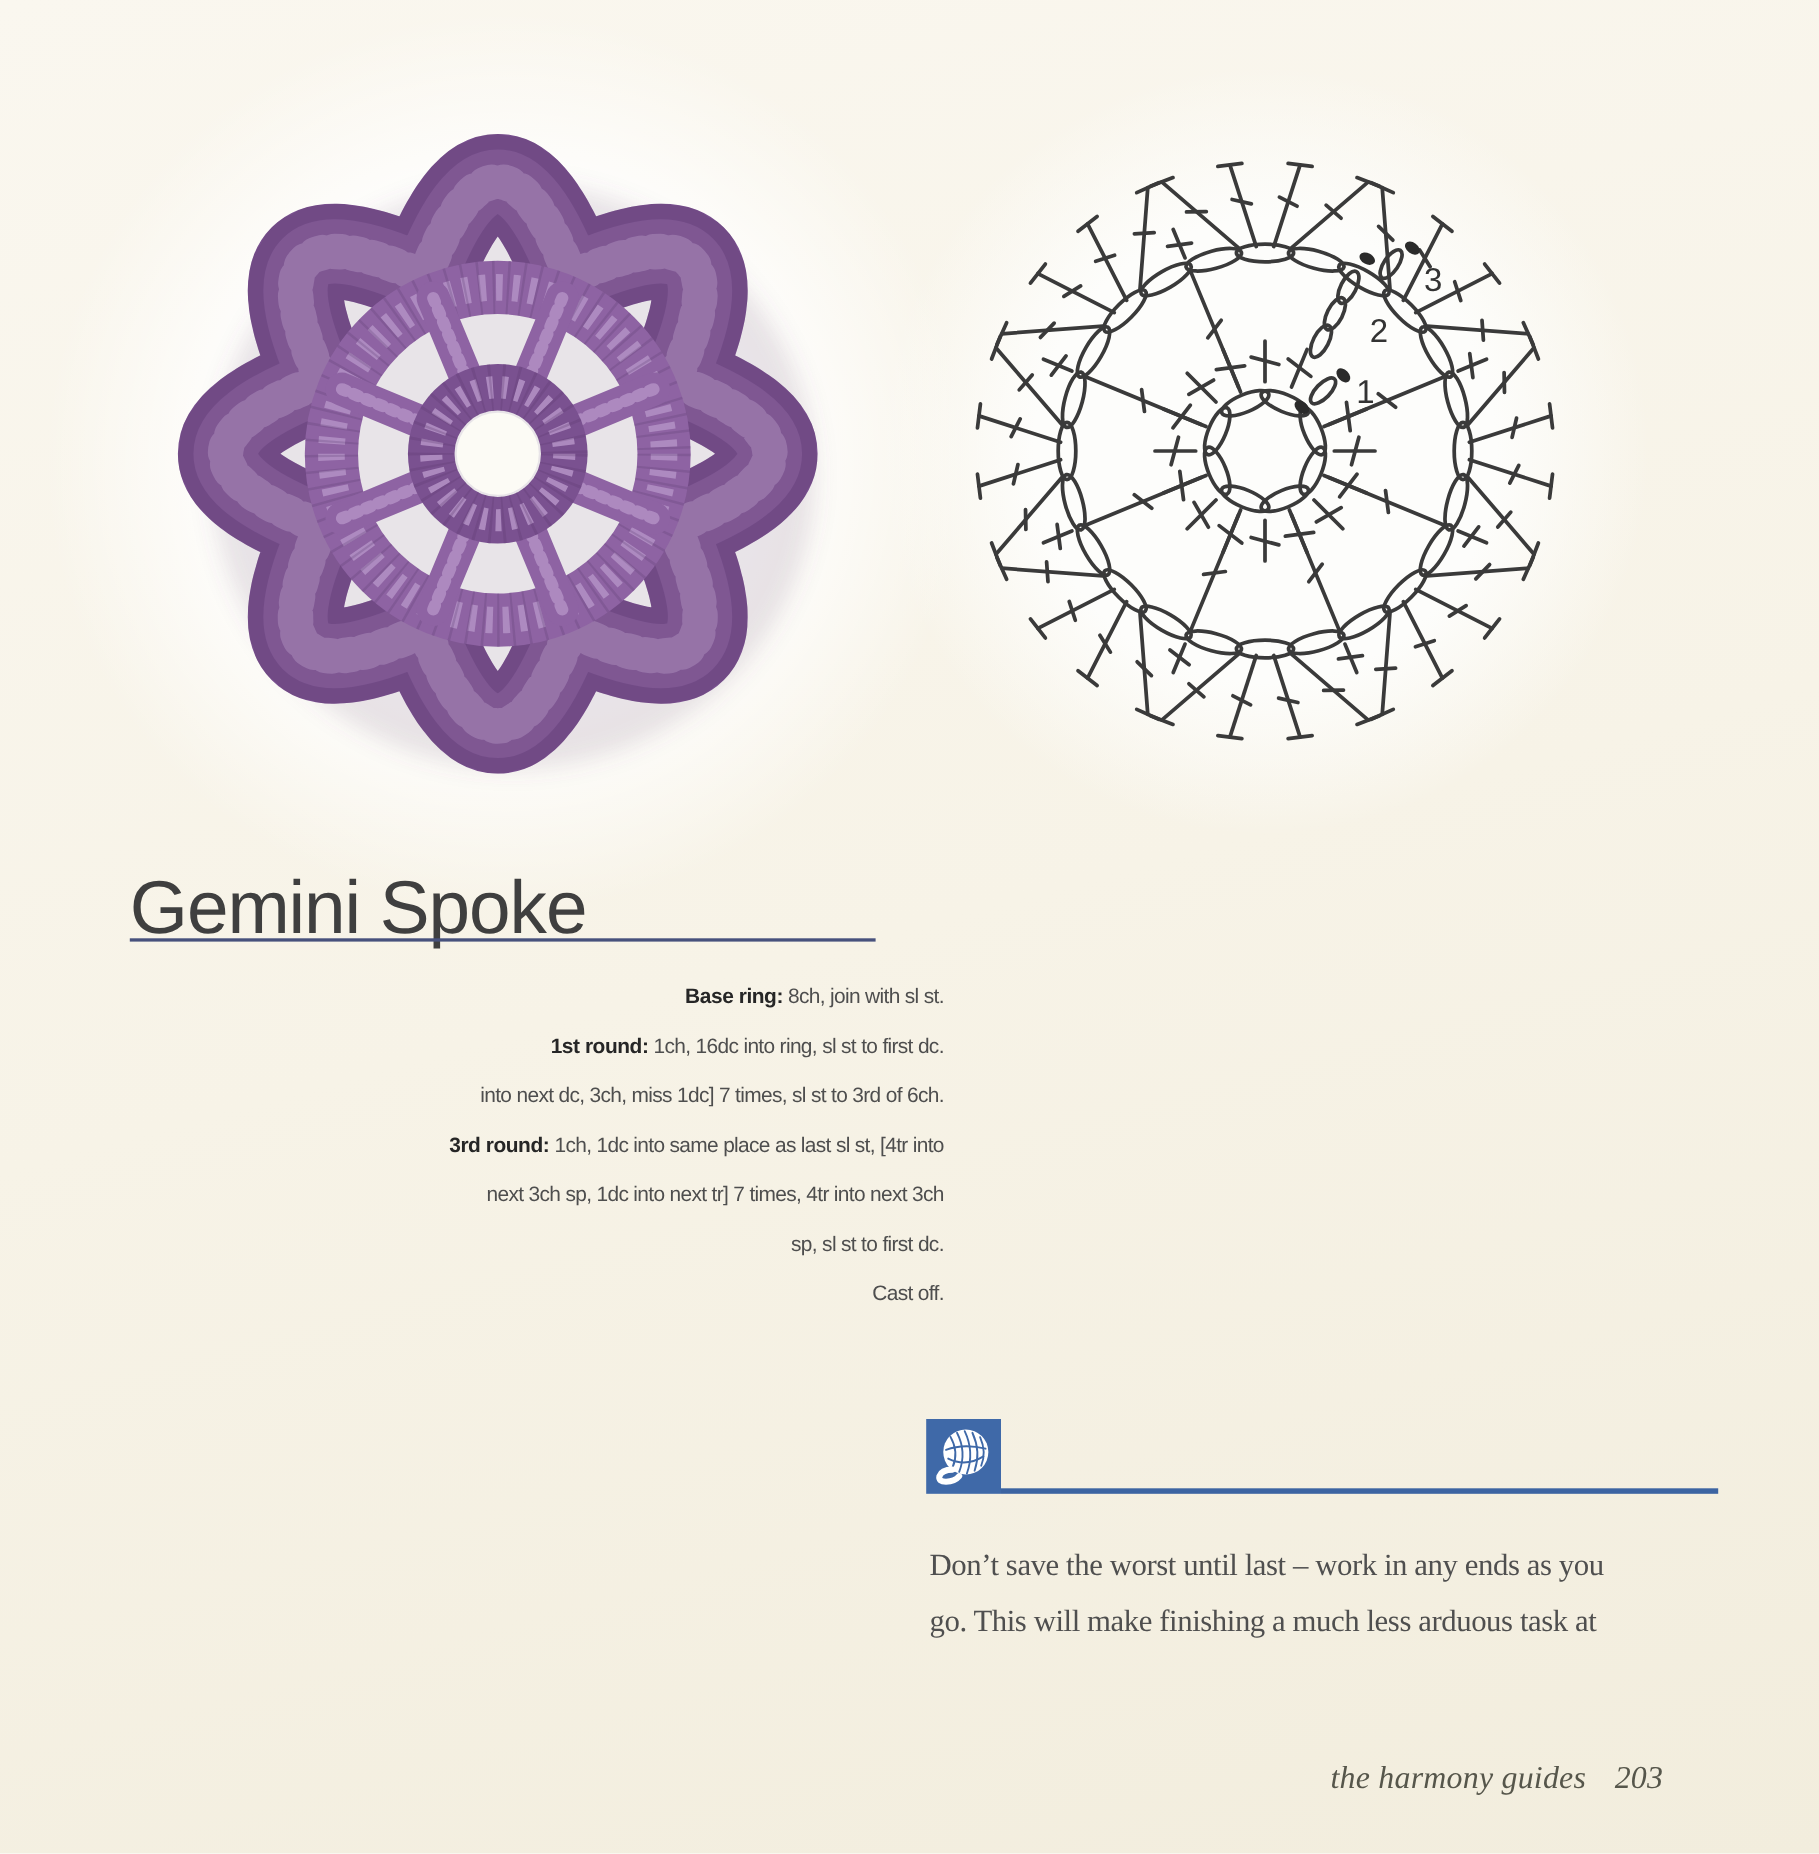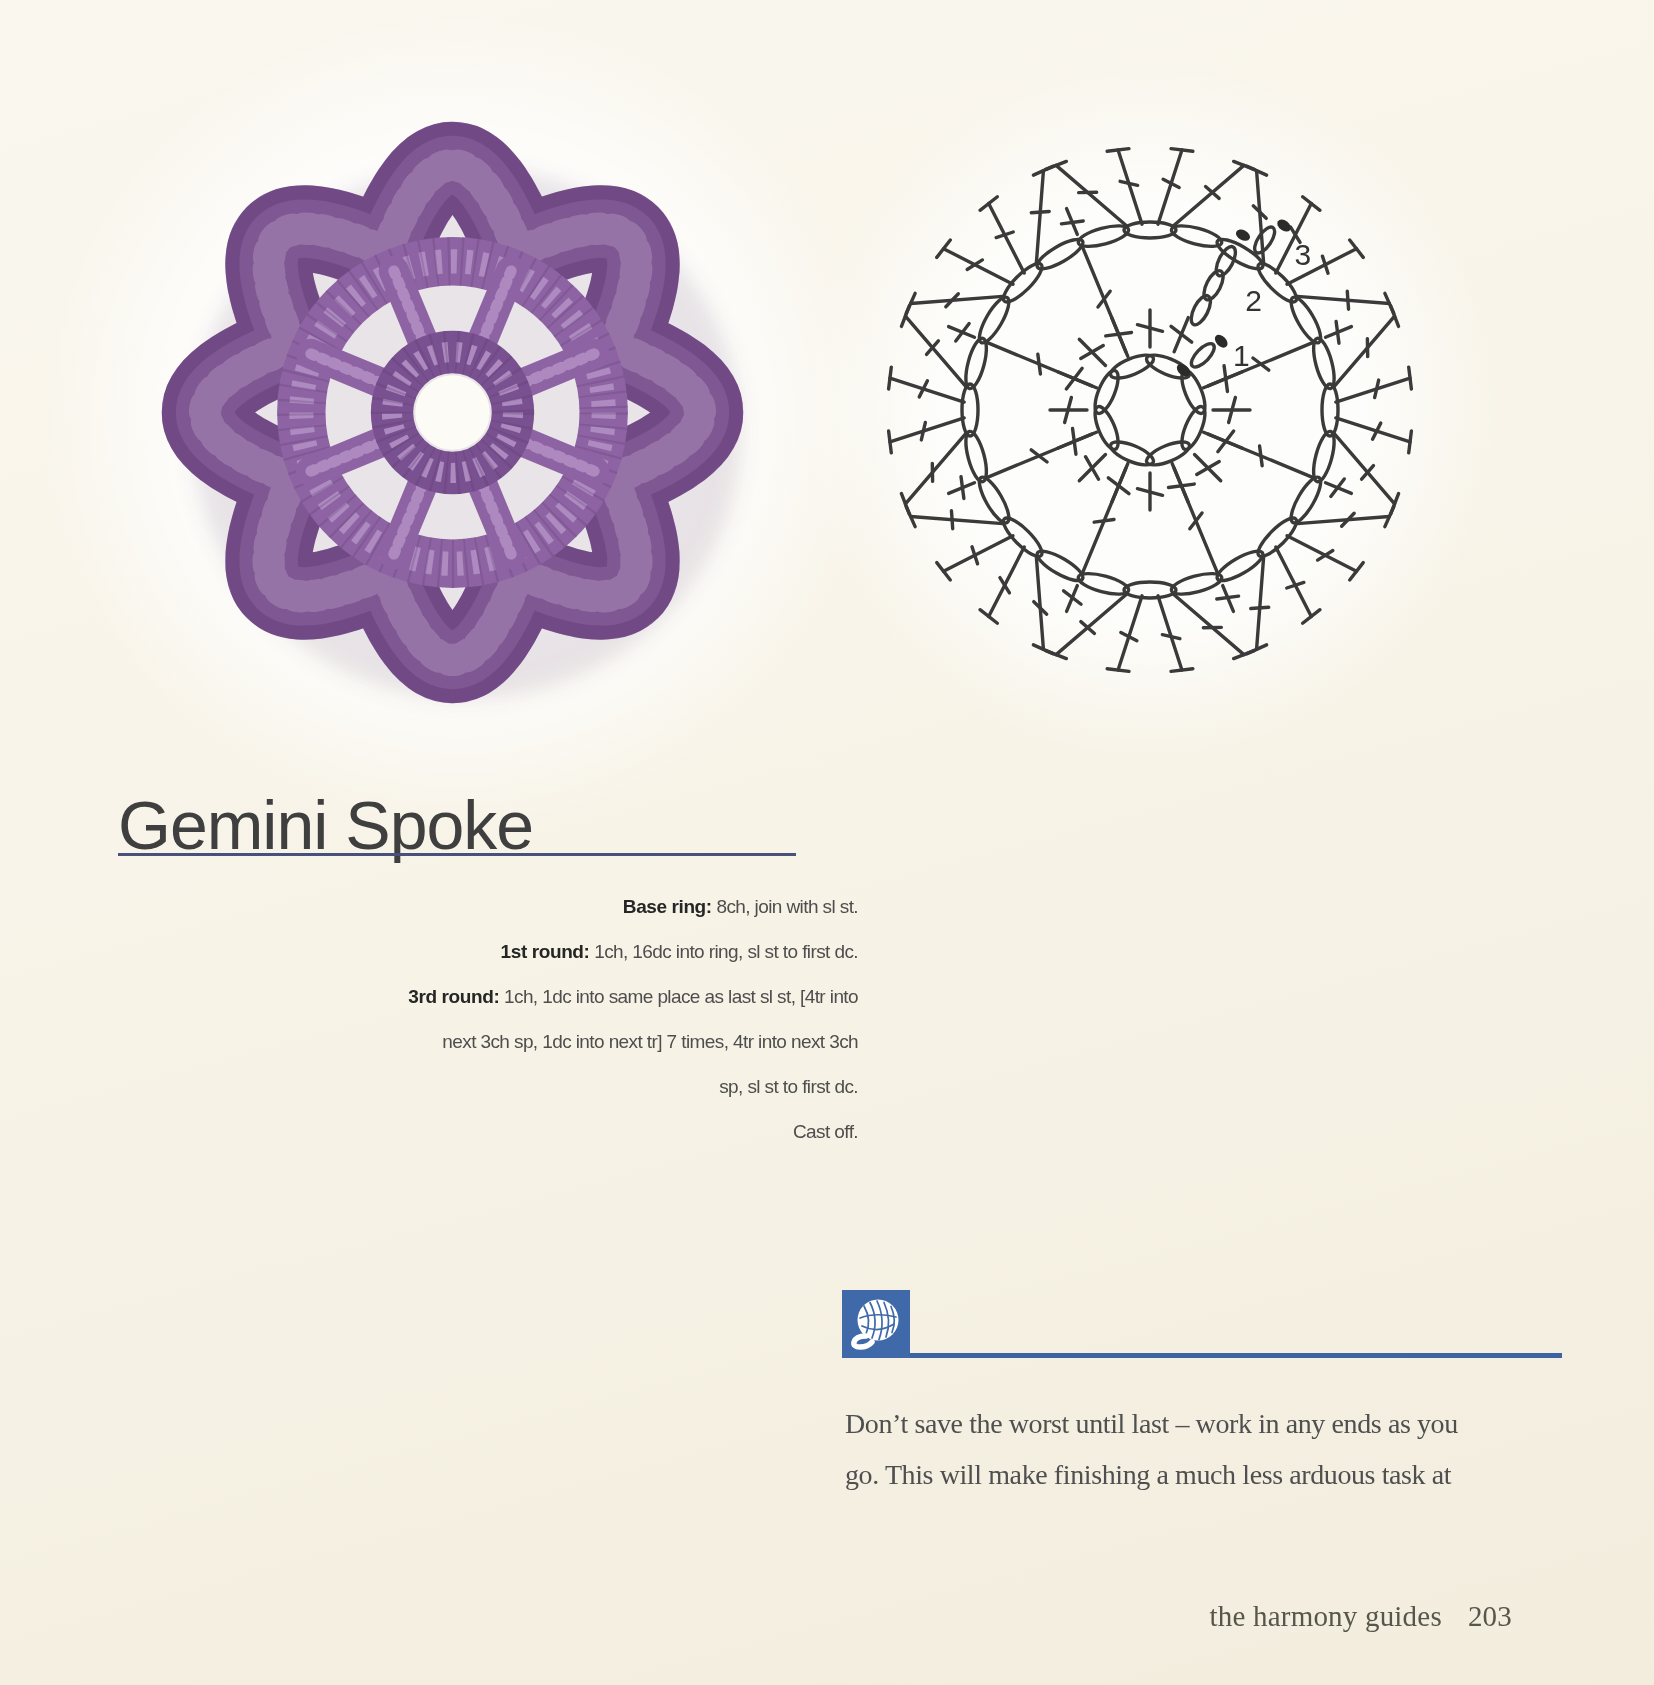--- a/index.html
+++ b/index.html
@@ -32,21 +32,21 @@
   }
   .tip-rule{position:absolute;left:910px;top:1353px;width:652px;height:5px;background:#3c64a2;}
   .tip-text{
     position:absolute;left:845px;top:1398px;width:740px;
     font-family:"Liberation Serif",serif;font-size:28px;line-height:51px;
     letter-spacing:-0.4px;color:#4f4f4f;
   }
   .tip-text .tline{white-space:nowrap;}
   .footer{
     position:absolute;right:142px;top:1600px;
-    font-family:"Liberation Serif",serif;font-size:29px;color:#56564b;letter-spacing:0.2px;
+    font-family:"Liberation Serif",serif;font-size:29px;color:#56564b;letter-spacing:0.2px;font-style:italic;
   }
   .footer .pagenum{margin-left:26px;}
 </style>
 </head>
 <body>
 
 <div class="glow" id="photo-glow"></div>
 <div class="glow" id="diagram-glow"></div>
 
 <div class="photo-wrap">
@@ -289,20 +289,21 @@
       <text x="444.5836523332497" y="154.95301525673585" fill="#333333" stroke="none" font-size="30" font-family="Liberation Sans, sans-serif">3</text>
     </svg>
 </div>
 
 <h1 class="title">Gemini Spoke</h1>
 <div class="rule"></div>
 
 <div class="instructions" id="instructions">
     <div class="line"><b>Base ring:</b> 8ch, join with sl st.</div>
     <div class="line"><b>1st round:</b> 1ch, 16dc into ring, sl st to first dc.</div>
+    <div class="line">into next dc, 3ch, miss 1dc] 7 times, sl st to 3rd of 6ch.</div>
     <div class="line"><b>3rd round:</b> 1ch, 1dc into same place as last sl st, [4tr into</div>
     <div class="line">next 3ch sp, 1dc into next tr] 7 times, 4tr into next 3ch</div>
     <div class="line">sp, sl st to first dc.</div>
     <div class="line">Cast off.</div>
   </div>
 
 <div class="tip-icon">
   <svg viewBox="0 0 68 68" width="68" height="68">
     <circle cx="36" cy="30" r="20.5" fill="#ffffff"></circle>
     <g fill="none" stroke="#3f69a8" stroke-width="1.7" stroke-linecap="round">

